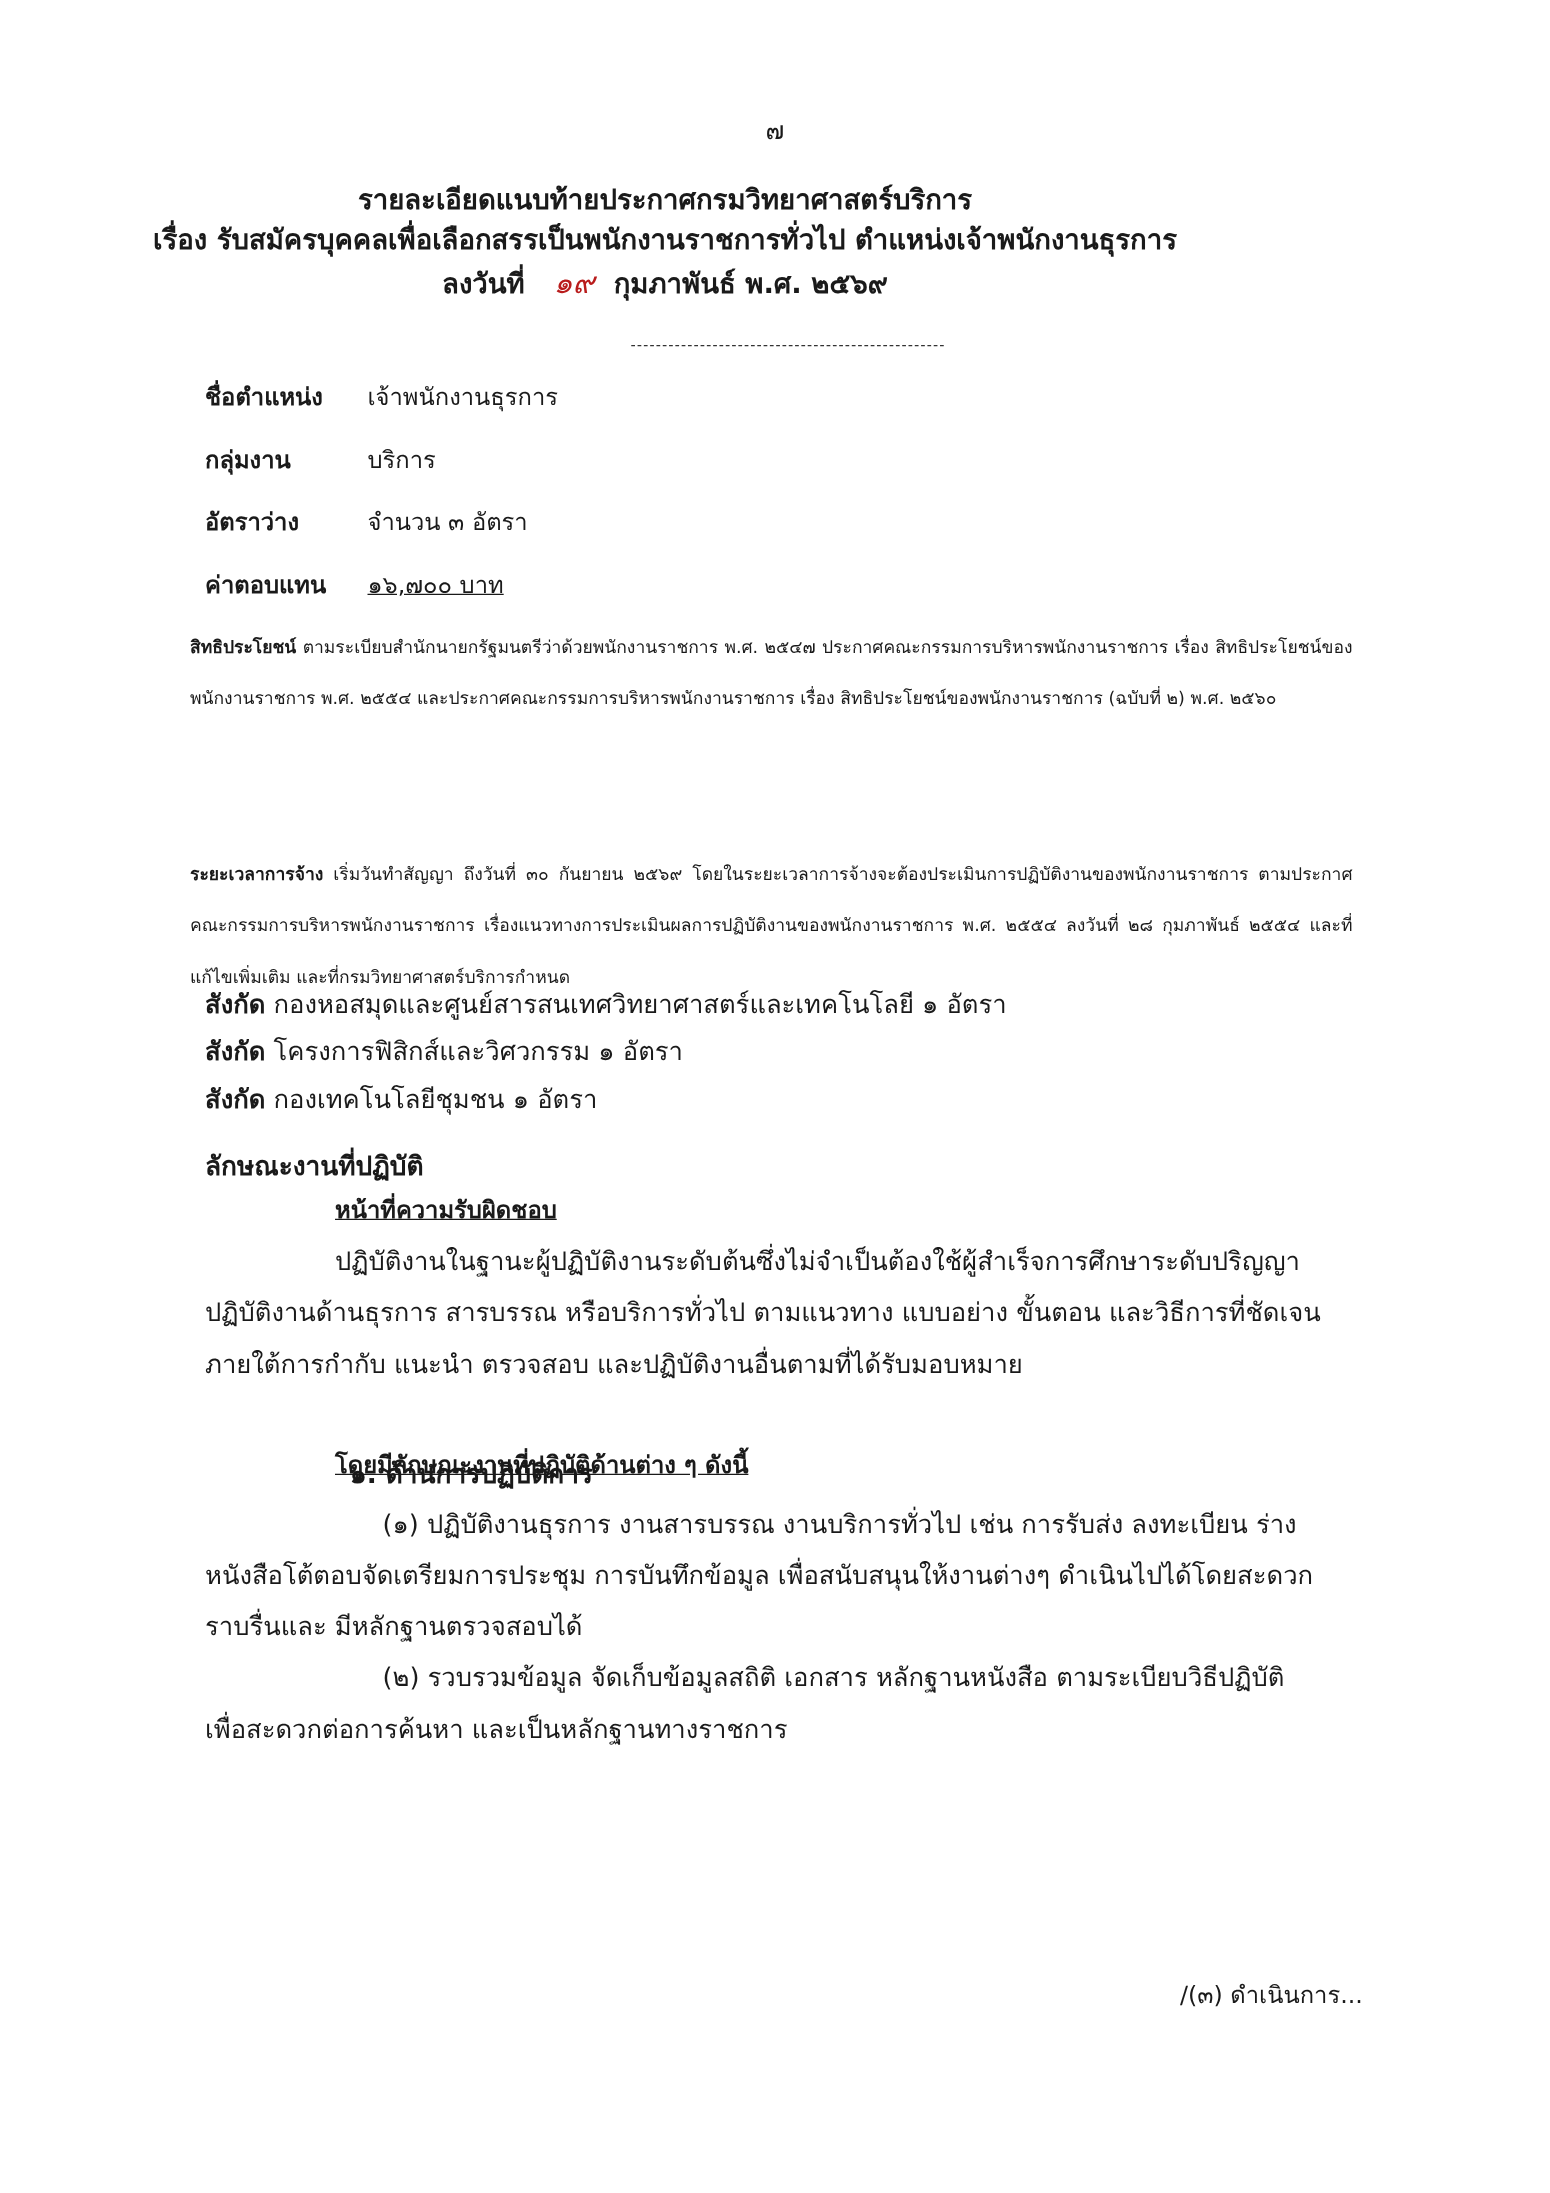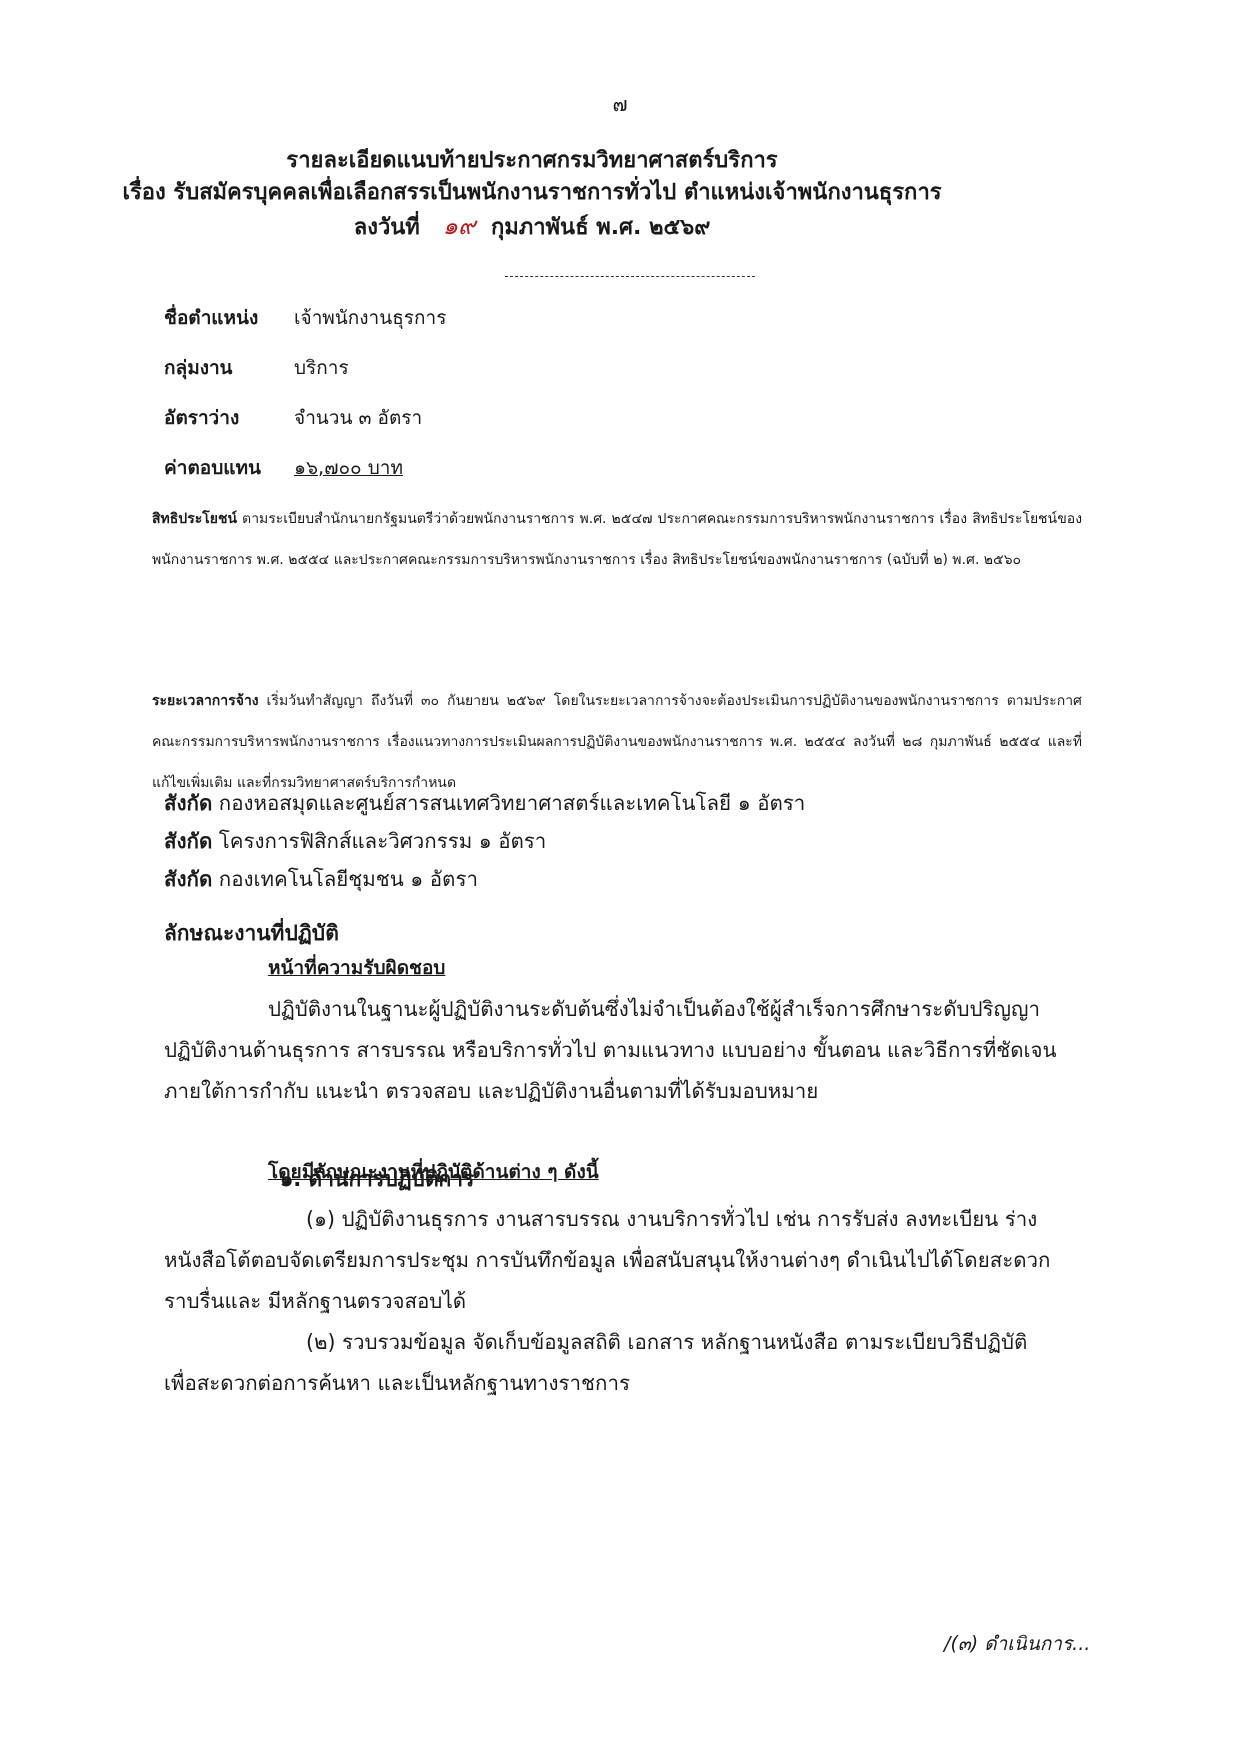--- a/index.html
+++ b/index.html
@@ -82,14 +82,14 @@
   <div class="abs uhead" style="left:268px; top:1156px;">โดยมีลักษณะงานที่ปฏิบัติด้านต่าง ๆ ดังนี้</div>
   <div class="abs heading" style="left:280px; top:1162px;">๑. ด้านการปฏิบัติการ</div>
 
   <div class="abs line" style="left:306px; top:1202px;">(๑) ปฏิบัติงานธุรการ งานสารบรรณ งานบริการทั่วไป เช่น การรับส่ง ลงทะเบียน ร่าง</div>
   <div class="abs line" style="left:164px; top:1243px;">หนังสือโต้ตอบจัดเตรียมการประชุม การบันทึกข้อมูล เพื่อสนับสนุนให้งานต่างๆ ดำเนินไปได้โดยสะดวก</div>
   <div class="abs line" style="left:164px; top:1284px;">ราบรื่นและ มีหลักฐานตรวจสอบได้</div>
 
   <div class="abs line" style="left:306px; top:1325px;">(๒) รวบรวมข้อมูล จัดเก็บข้อมูลสถิติ เอกสาร หลักฐานหนังสือ ตามระเบียบวิธีปฏิบัติ</div>
   <div class="abs line" style="left:164px; top:1366px;">เพื่อสะดวกต่อการค้นหา และเป็นหลักฐานทางราชการ</div>
 
-  <div class="abs footer-next" style="left:944px; top:1628px;font-style:italic;">/(๓) ดำเนินการ...</div>
+  <div class="abs footer-next" style="left:944px; top:1580px;">/(๓) ดำเนินการ...</div>
 </div>
 
 </body></html>

